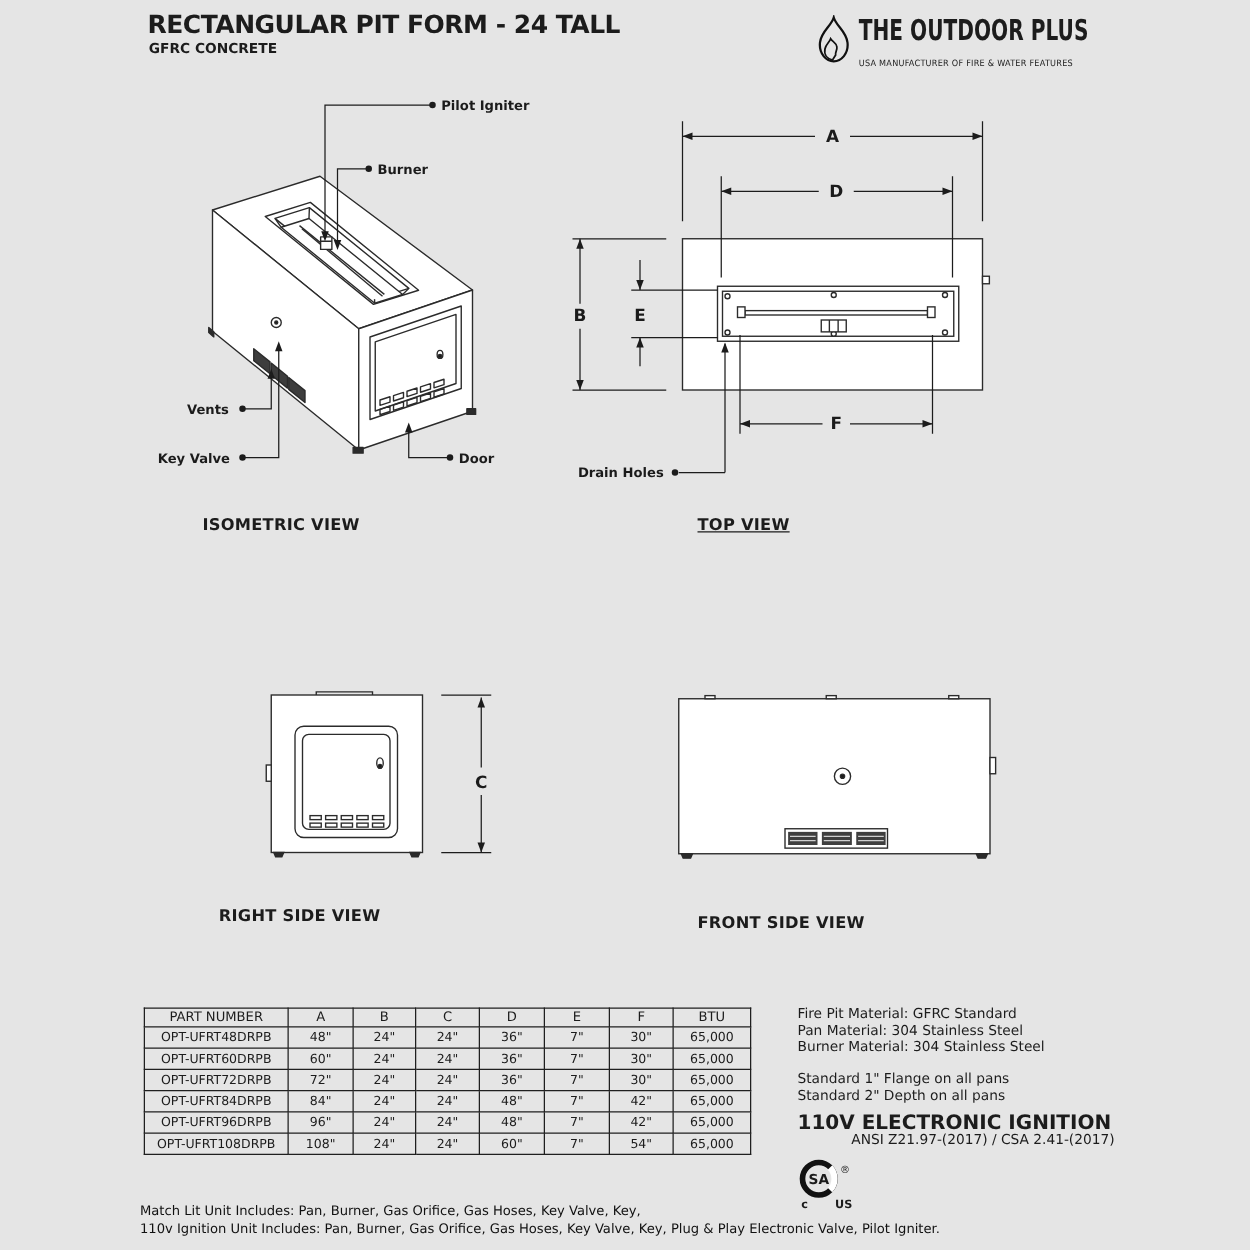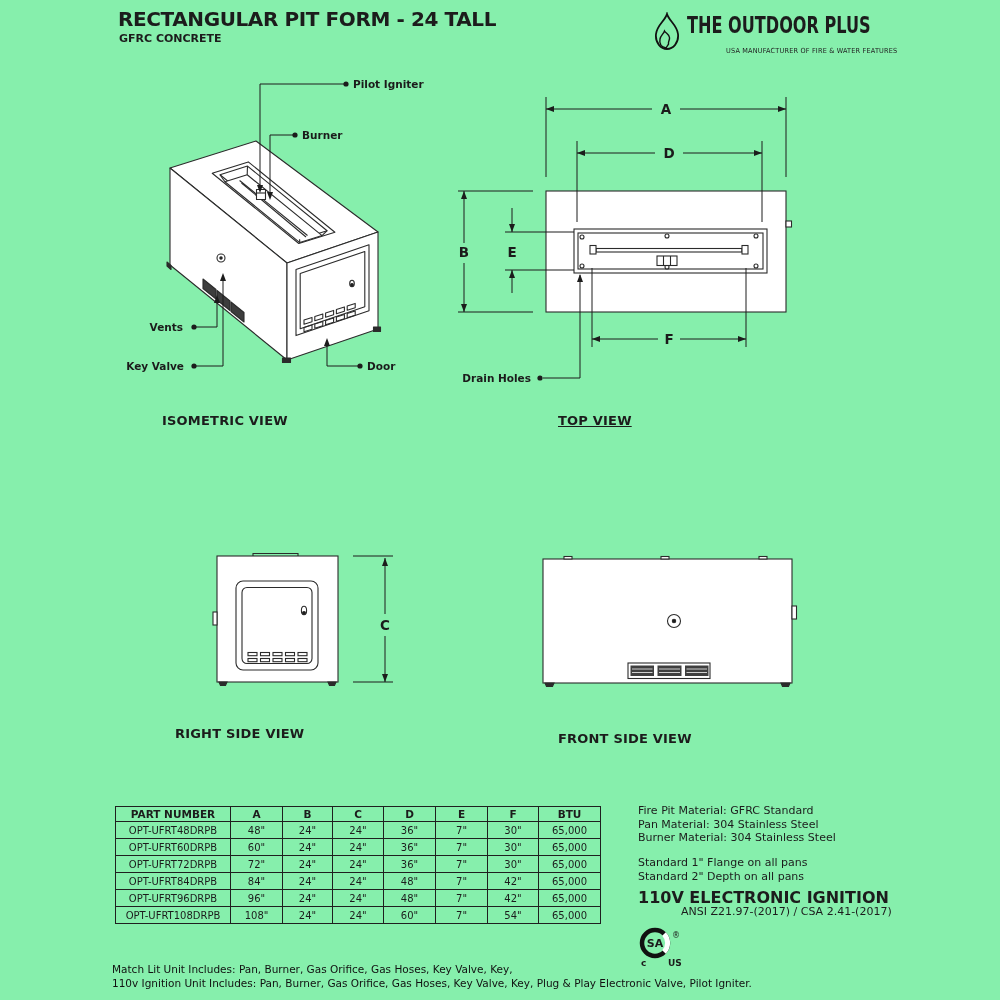--- a/index.html
+++ b/index.html
@@ -1,43 +1,43 @@
 <!DOCTYPE html>
 <html><head>
 <meta charset="utf-8">
 <style>
   * { margin:0; padding:0; box-sizing:border-box; }
   html,body { background:#fff; }
   #page {
-    position:relative; width:1000px; height:1000px; background:#86efac;
+    position:relative; width:1000px; height:1000px; background:#e5e5e5;
     font-family:"DejaVu Sans","Liberation Sans",sans-serif; color:#1c1c1c; overflow:hidden;
   }
   .abs { position:absolute; }
   
   #title { left:118px; top:7px; font-size:20px; font-weight:bold; letter-spacing:-0.4px; white-space:nowrap; }
   #subtitle { left:119px; top:32px; font-size:11px; font-weight:bold; }
-  #logo { left:649px; top:12px; display:flex; align-items:flex-start;text-align:center; }
+  #logo { left:649px; top:12px; display:flex; align-items:flex-start; }
   #logo-text-col { margin-left:2px; }
   #logo-name { display:inline-block; font-size:23px; font-weight:bold; white-space:nowrap;
                transform:scaleX(0.70); transform-origin:left top; letter-spacing:0px; }
   #logo-tagline { display:inline-block; font-size:7px; letter-spacing:0.2px; color:#222;
                   white-space:nowrap; margin-top:-2px; transform:scaleX(0.93); transform-origin:left top; }
   
   .caption { font-size:13px; font-weight:bold; text-align:left; width:220px; letter-spacing:0.2px; }
   
   svg text { fill:#1b1b1b; font-family:"DejaVu Sans","Liberation Sans",sans-serif; }
   .dim { font-size:13.5px; font-weight:bold; }
   .lbl { font-size:10.5px; font-weight:bold; }
   
   #spec-table { left:115px; top:806px; border-collapse:collapse; table-layout:fixed; }
   #spec-table th, #spec-table td {
     border:1px solid #1f1f1f; text-align:center; font-size:10px; padding:0;
     height:17px; vertical-align:middle; white-space:nowrap;
   }
-  #spec-table th { font-weight:bold; font-size:10.5px; height:15px; }
+  #spec-table th { font-weight:normal; font-size:10.5px; height:15px; }
   
   #specs { left:638px; top:804px; font-size:11px; line-height:13.5px; }
   #materials { margin-bottom:11px; }
   #standards { margin-bottom:6px; line-height:14.5px; }
   #ignition-title { font-size:16px; font-weight:bold; margin-top:2px; }
   #certification { font-size:11px; margin-top:1px;margin-left:43px; }
   #csa-wrap { margin-top:7px; }
   
   #footer { left:112px; top:963px; font-size:10.5px; line-height:13.5px; color:#111; }
 </style>

